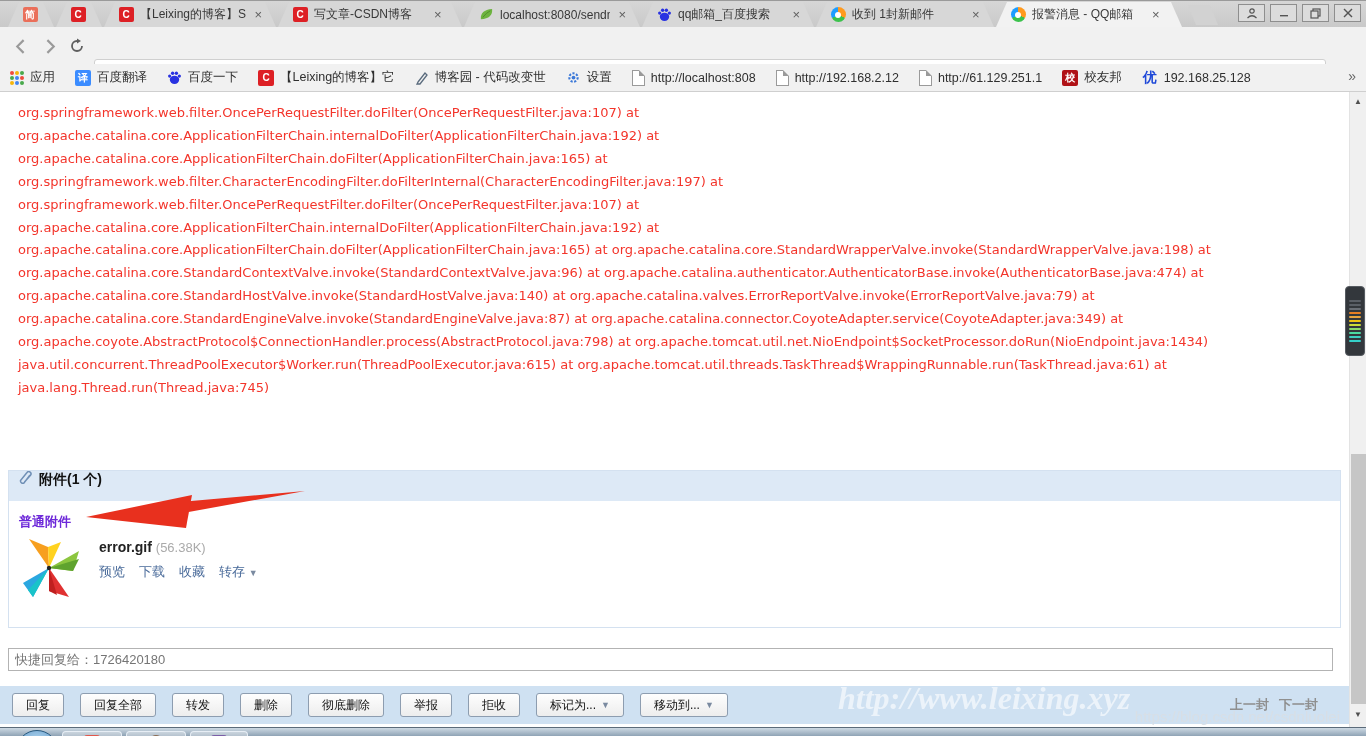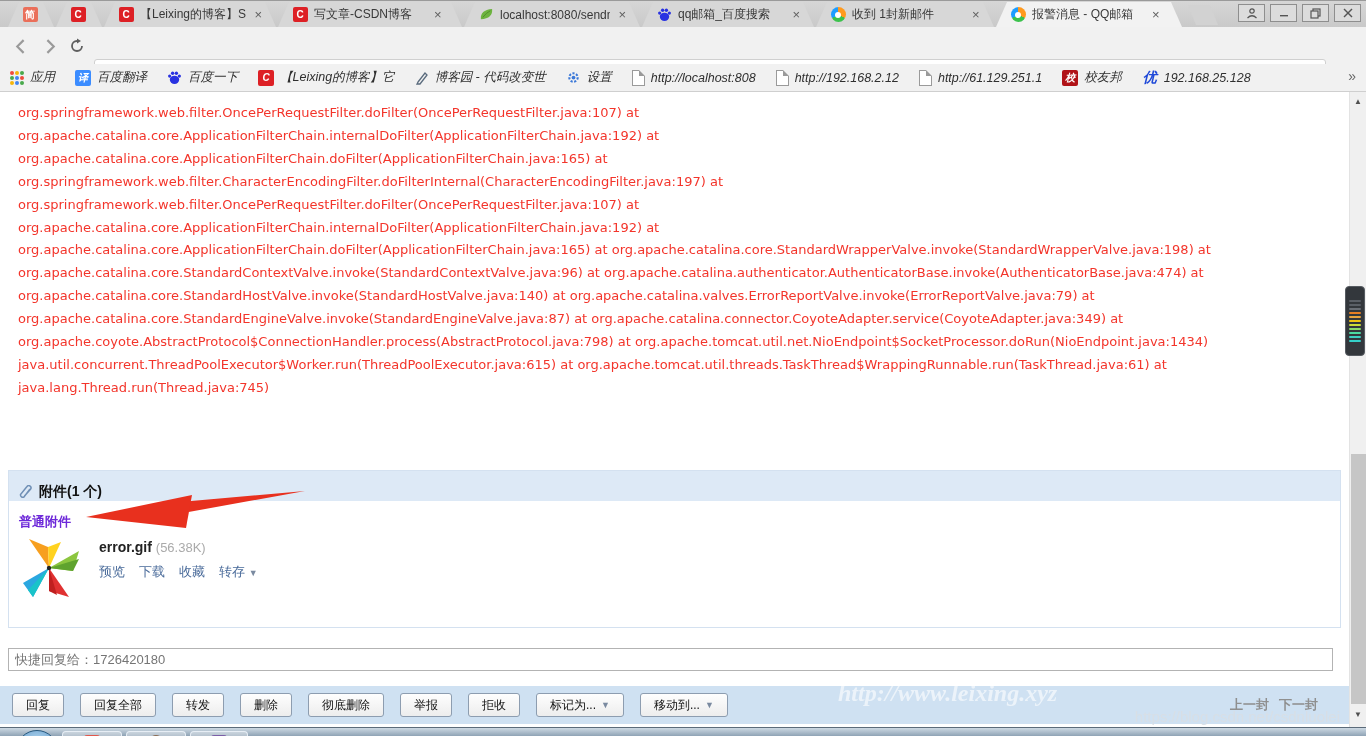--- a/index.html
+++ b/index.html
@@ -27,47 +27,47 @@
   
   #toolbar{position:absolute;left:0;top:27px;width:1366px;height:37px;background:#f1f1f1;z-index:2;}
   .navic{position:absolute;top:8px;width:22px;height:22px;display:flex;align-items:center;justify-content:center;}
   #urlbox{position:absolute;left:94px;top:32px;width:1232px;height:27px;background:#fff;border:1px solid #d0d0d0;border-radius:3px;box-sizing:border-box;display:flex;align-items:center;padding:0 8px;}
   #urltext{font-size:13.5px;color:#7b7b7b;white-space:nowrap;overflow:hidden;flex:1;}
   #urltext .host{color:#1a1a1a;}
   .star{color:#6f6f6f;font-size:16px;margin-left:8px;}
   .dots{position:absolute;right:8px;top:34px;color:#5c5c5c;font-size:16px;font-weight:bold;letter-spacing:0;}
   
   #bookmarks{position:absolute;left:0;top:64px;width:1366px;height:28px;background:#f1f1f1;border-bottom:1px solid #cfcfcf;box-sizing:border-box;display:flex;align-items:center;padding-left:10px;gap:20px;z-index:2;}
-  .bm{display:flex;align-items:center;gap:6px;font-size:12.5px;color:#2f2f2f;white-space:nowrap;font-style:italic;}
+  .bm{display:flex;align-items:center;gap:6px;font-size:12.5px;color:#2f2f2f;white-space:nowrap;}
   .bm .ic-sq{width:16px;height:16px;}
   .grid9{width:14px;height:14px;display:grid;grid-template-columns:repeat(3,1fr);gap:1px;}
   .grid9 b{border-radius:50%;}
   .grid9 b:nth-child(1){background:#ef4b3d}.grid9 b:nth-child(2){background:#f6b50b}.grid9 b:nth-child(3){background:#49a94c}
   .grid9 b:nth-child(4){background:#49a94c}.grid9 b:nth-child(5){background:#4285f4}.grid9 b:nth-child(6){background:#ef4b3d}
   .grid9 b:nth-child(7){background:#f6b50b}.grid9 b:nth-child(8){background:#4285f4}.grid9 b:nth-child(9){background:#49a94c}
   .pageic{width:11px;height:14px;background:#fff;border:1px solid #9a9a9a;position:relative;}
   .pageic:after{content:"";position:absolute;right:-1px;top:-1px;border:3px solid #f1f1f1;border-left-color:#9a9a9a;border-bottom-color:#9a9a9a;}
   .overflow{position:absolute;right:10px;top:68px;color:#666;font-size:14px;z-index:3;}
   
   #content{position:absolute;left:0;top:92px;width:1366px;height:451px;background:#fff;}
   #stack{position:absolute;left:18px;top:10px;width:1316px;font-family:"DejaVu Sans",sans-serif;font-size:13px;line-height:22.9px;color:#f3352b;}
   #attachbox{position:absolute;left:8px;top:378px;width:1333px;height:158px;border:1px solid #d4e1f0;box-sizing:border-box;background:#fff;}
-  #attachhdr{height:30px;background:#dde9f6;display:flex;align-items:flex-end;padding-left:10px;gap:6px;font-size:14px;font-weight:bold;color:#111;}
+  #attachhdr{height:30px;background:#dde9f6;display:flex;align-items:flex-start;padding-left:10px;gap:6px;font-size:14px;font-weight:bold;color:#111;}
   #attachlbl{position:absolute;left:10px;top:42px;font-size:13px;font-weight:bold;color:#6d28d9;}
   #attachitem{position:absolute;left:12px;top:64px;display:flex;gap:16px;}
   .aname{font-size:14px;color:#222;font-weight:bold;}
   .asize{font-size:13px;color:#aaa;font-weight:normal;}
   .alinks{margin-top:7px;display:flex;gap:14px;font-size:13px;color:#4a6b9a;}
   .alinks span{cursor:pointer;}
   .ddw{color:#7a8aa0;font-size:9px;}
   #quickreply{position:absolute;left:8px;top:556px;width:1325px;height:23px;border:1px solid #b3b3b3;box-sizing:border-box;font-size:13px;color:#9a9a9a;padding:0 6px;background:#fff;font-family:"Liberation Sans",sans-serif;}
   #btnbar{position:absolute;left:0;top:594px;width:1349px;height:38px;background:#cfe1f2;display:flex;align-items:center;padding-left:12px;gap:16px;box-sizing:border-box;}
   .btn{height:24px;padding:0 13px;background:linear-gradient(#fefefe,#ededed);border:1px solid #8d9db0;border-radius:3px;font-size:12px;color:#111;display:flex;align-items:center;gap:5px;white-space:nowrap;}
   #prevnext{position:absolute;right:48px;top:604px;font-size:13px;font-weight:bold;color:#8f8f8f;display:flex;gap:10px;z-index:5;}
-  #wm-big{position:absolute;left:838px;top:588px;width:520px;font-family:"Liberation Serif",serif;font-style:italic;font-weight:bold;font-size:24px;color:rgba(255,255,255,0.6);white-space:nowrap;z-index:4;pointer-events:none;}
+  #wm-big{position:absolute;left:838px;top:588px;width:520px;font-family:"Liberation Serif",serif;font-style:italic;font-weight:bold;font-size:32px;color:rgba(255,255,255,0.6);white-space:nowrap;z-index:4;pointer-events:none;}
   #wm-small{position:absolute;right:26px;top:616px;font-size:15px;color:rgba(216,222,229,0.95);z-index:6;pointer-events:none;}
   
   #scrollbar{position:absolute;right:0;top:92px;width:17px;height:635px;background:#f0f0f0;border-left:1px solid #e3e3e3;box-sizing:border-box;z-index:7;}
   .sarrow{position:absolute;left:0;width:100%;text-align:center;font-size:8px;color:#505050;}
   #sthumb{position:absolute;left:1px;top:362px;width:15px;height:250px;background:#c6c6c6;}
   #stripewidget{position:absolute;right:1px;top:286px;width:20px;height:70px;background:#33373c;border:1px solid #565b61;border-radius:4px;box-sizing:border-box;display:flex;flex-direction:column;justify-content:center;gap:2px;padding:3px 3px;z-index:8;}
   #stripewidget i{height:2px;border-radius:1px;}
   
   #taskbar{position:absolute;left:0;top:727px;width:1366px;height:9px;background:linear-gradient(#cdd9e3,#8fa3b5);border-top:1px solid #5b6b7a;box-sizing:border-box;overflow:visible;}
   #orb{position:absolute;left:16px;top:2px;width:40px;height:40px;border-radius:50%;background:radial-gradient(circle at 50% 35%,#bfe2f8,#3e7cb5);border:1px solid #27597f;}

